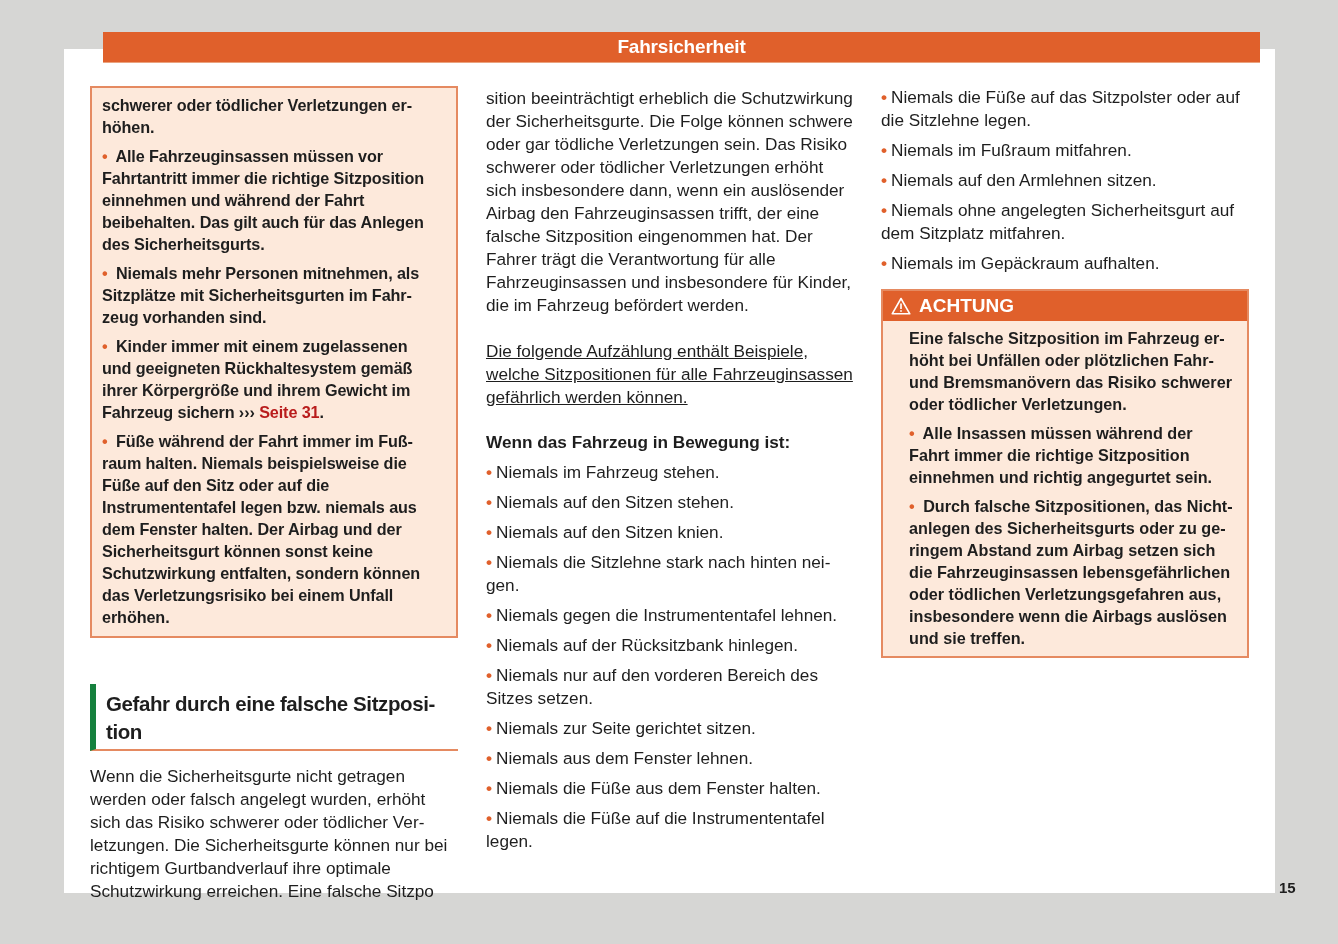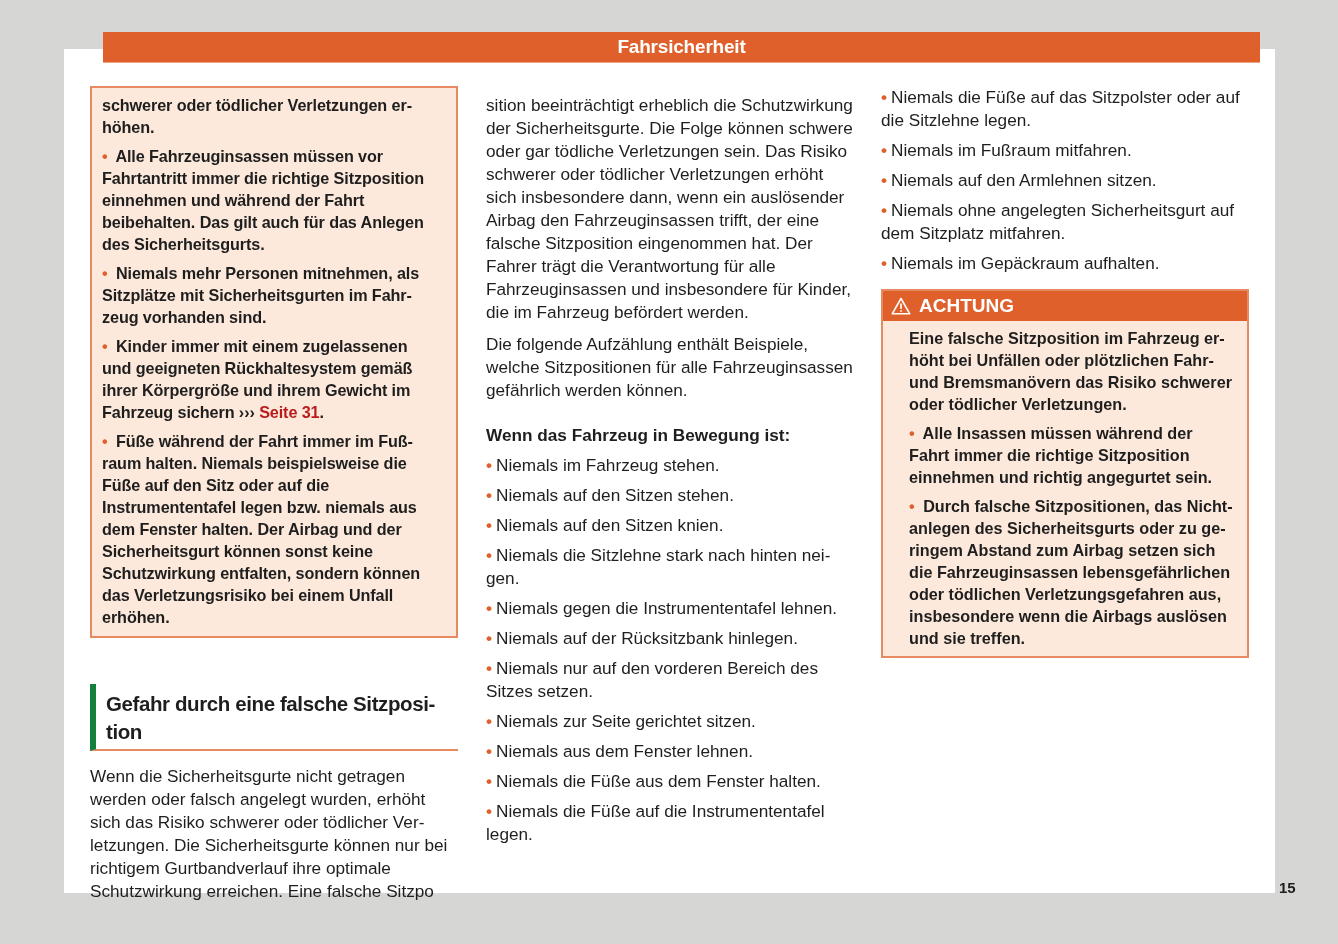--- a/index.html
+++ b/index.html
@@ -67,22 +67,22 @@
       margin-top: 46px;
       border-left: 6px solid #15803d;
       border-bottom: 2px solid #e58a61;
       padding: 6px 4px 3px 10px;
       font-size: 20.5px;
       line-height: 28px;
       font-weight: 900;
       letter-spacing: -0.4px;
     }
     .body-text { margin: 14px 0 0 0; color: #1e1e1e; }
-    .body-text.first { margin-top: 8px; }
-    .para2 { margin-top: 9px; }
+    .body-text.first { margin-top: 1px; }
+    .para2 { margin-top: 23px; text-decoration: underline; }
     .subhead {
       margin-top: 22px;
       font-weight: bold;
       margin-bottom: 7px;
     }
     .list-item { margin: 0 0 7px 0; }
 
     .achtung {
       margin-top: 14px;
       border: 2px solid #e58a61;

